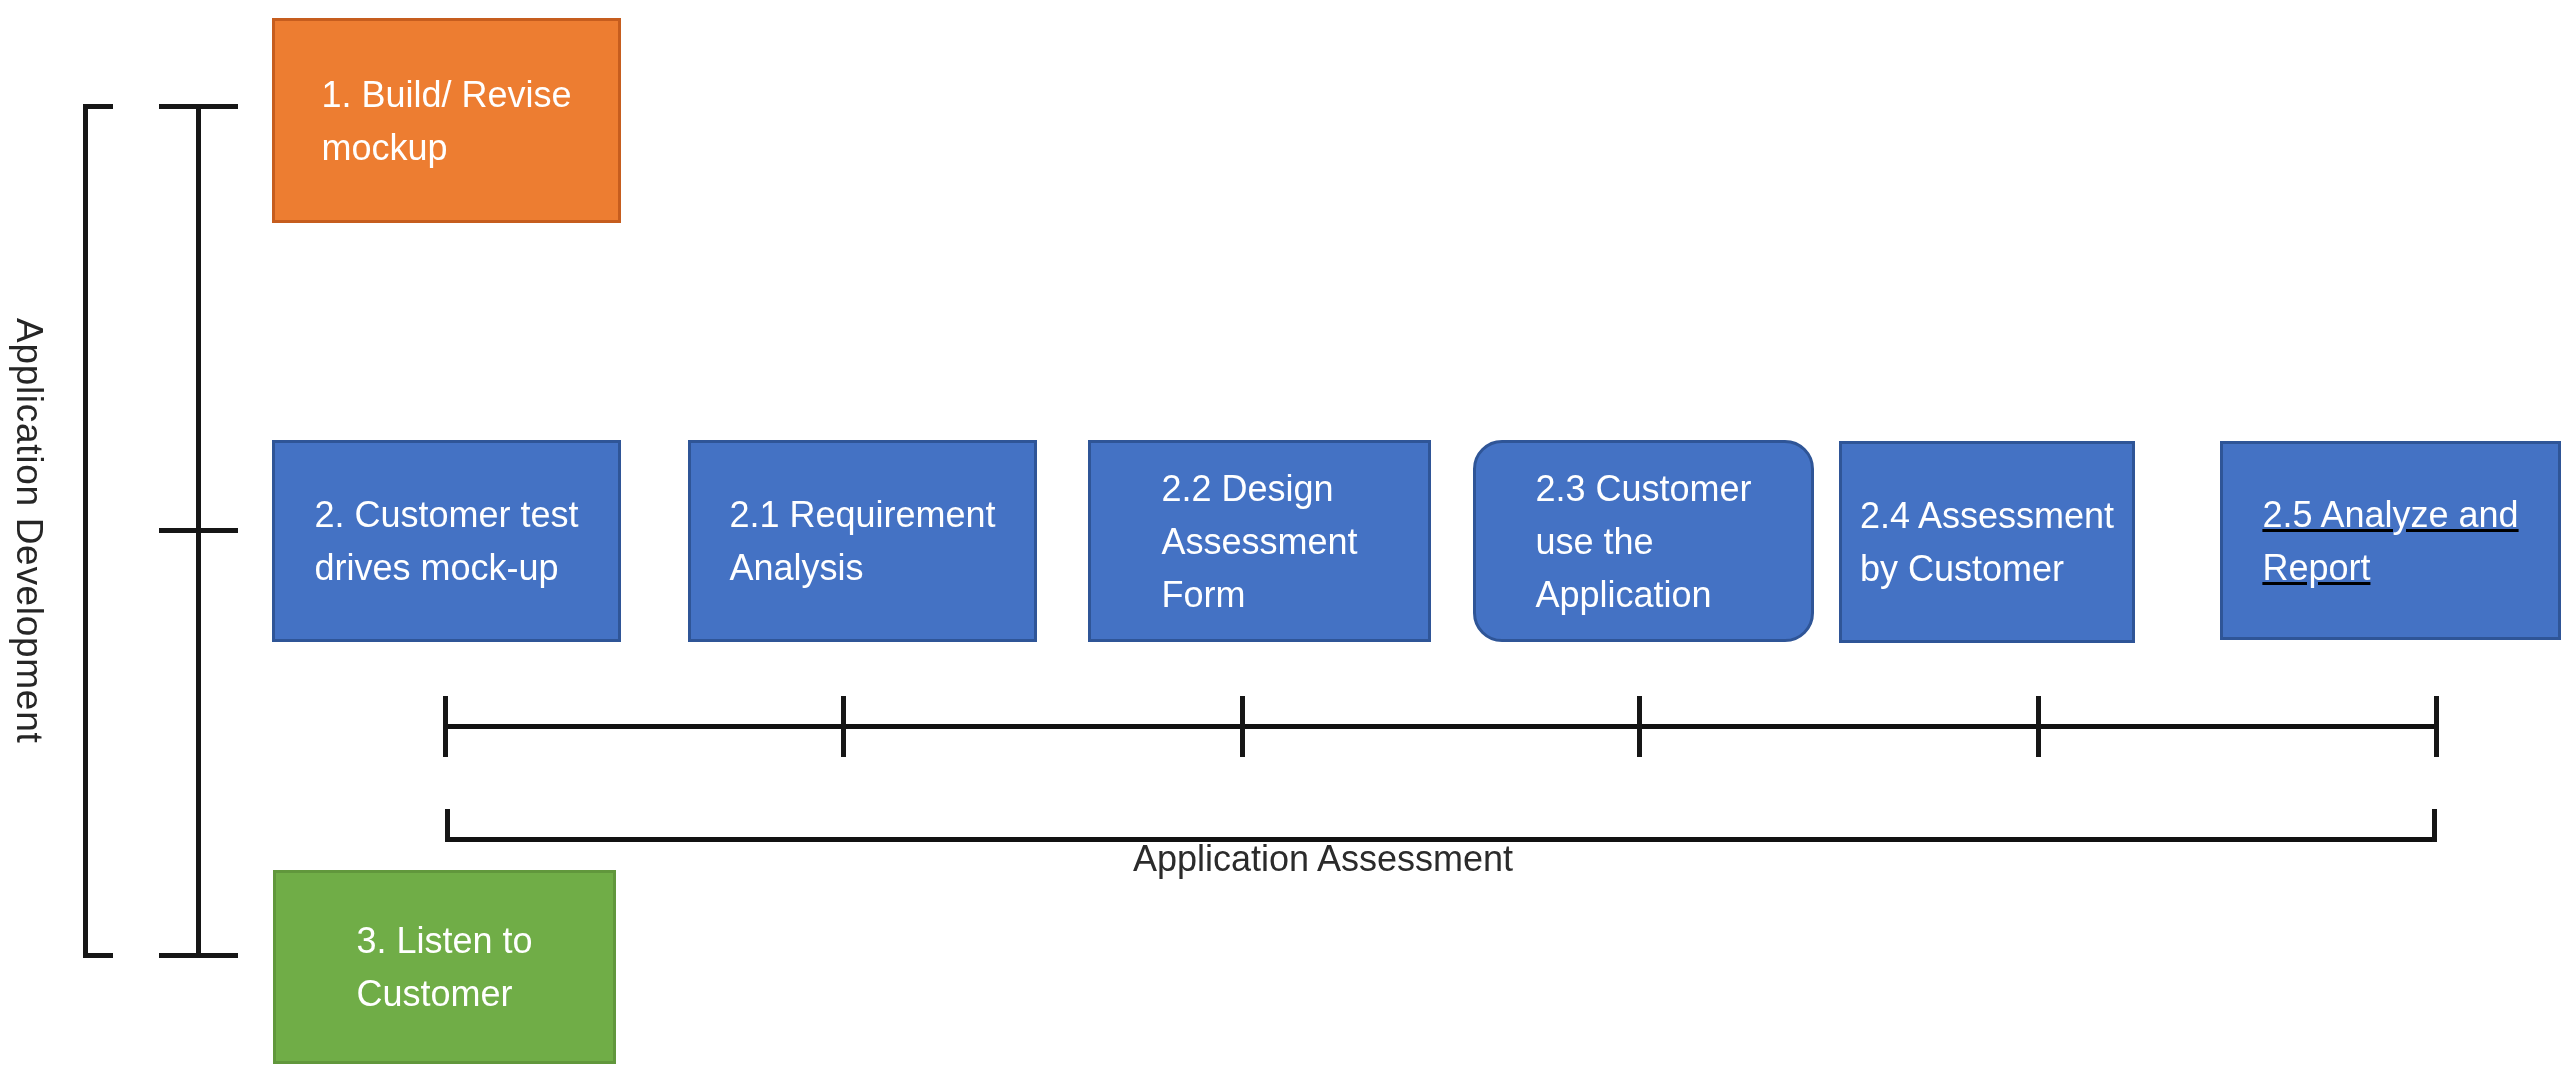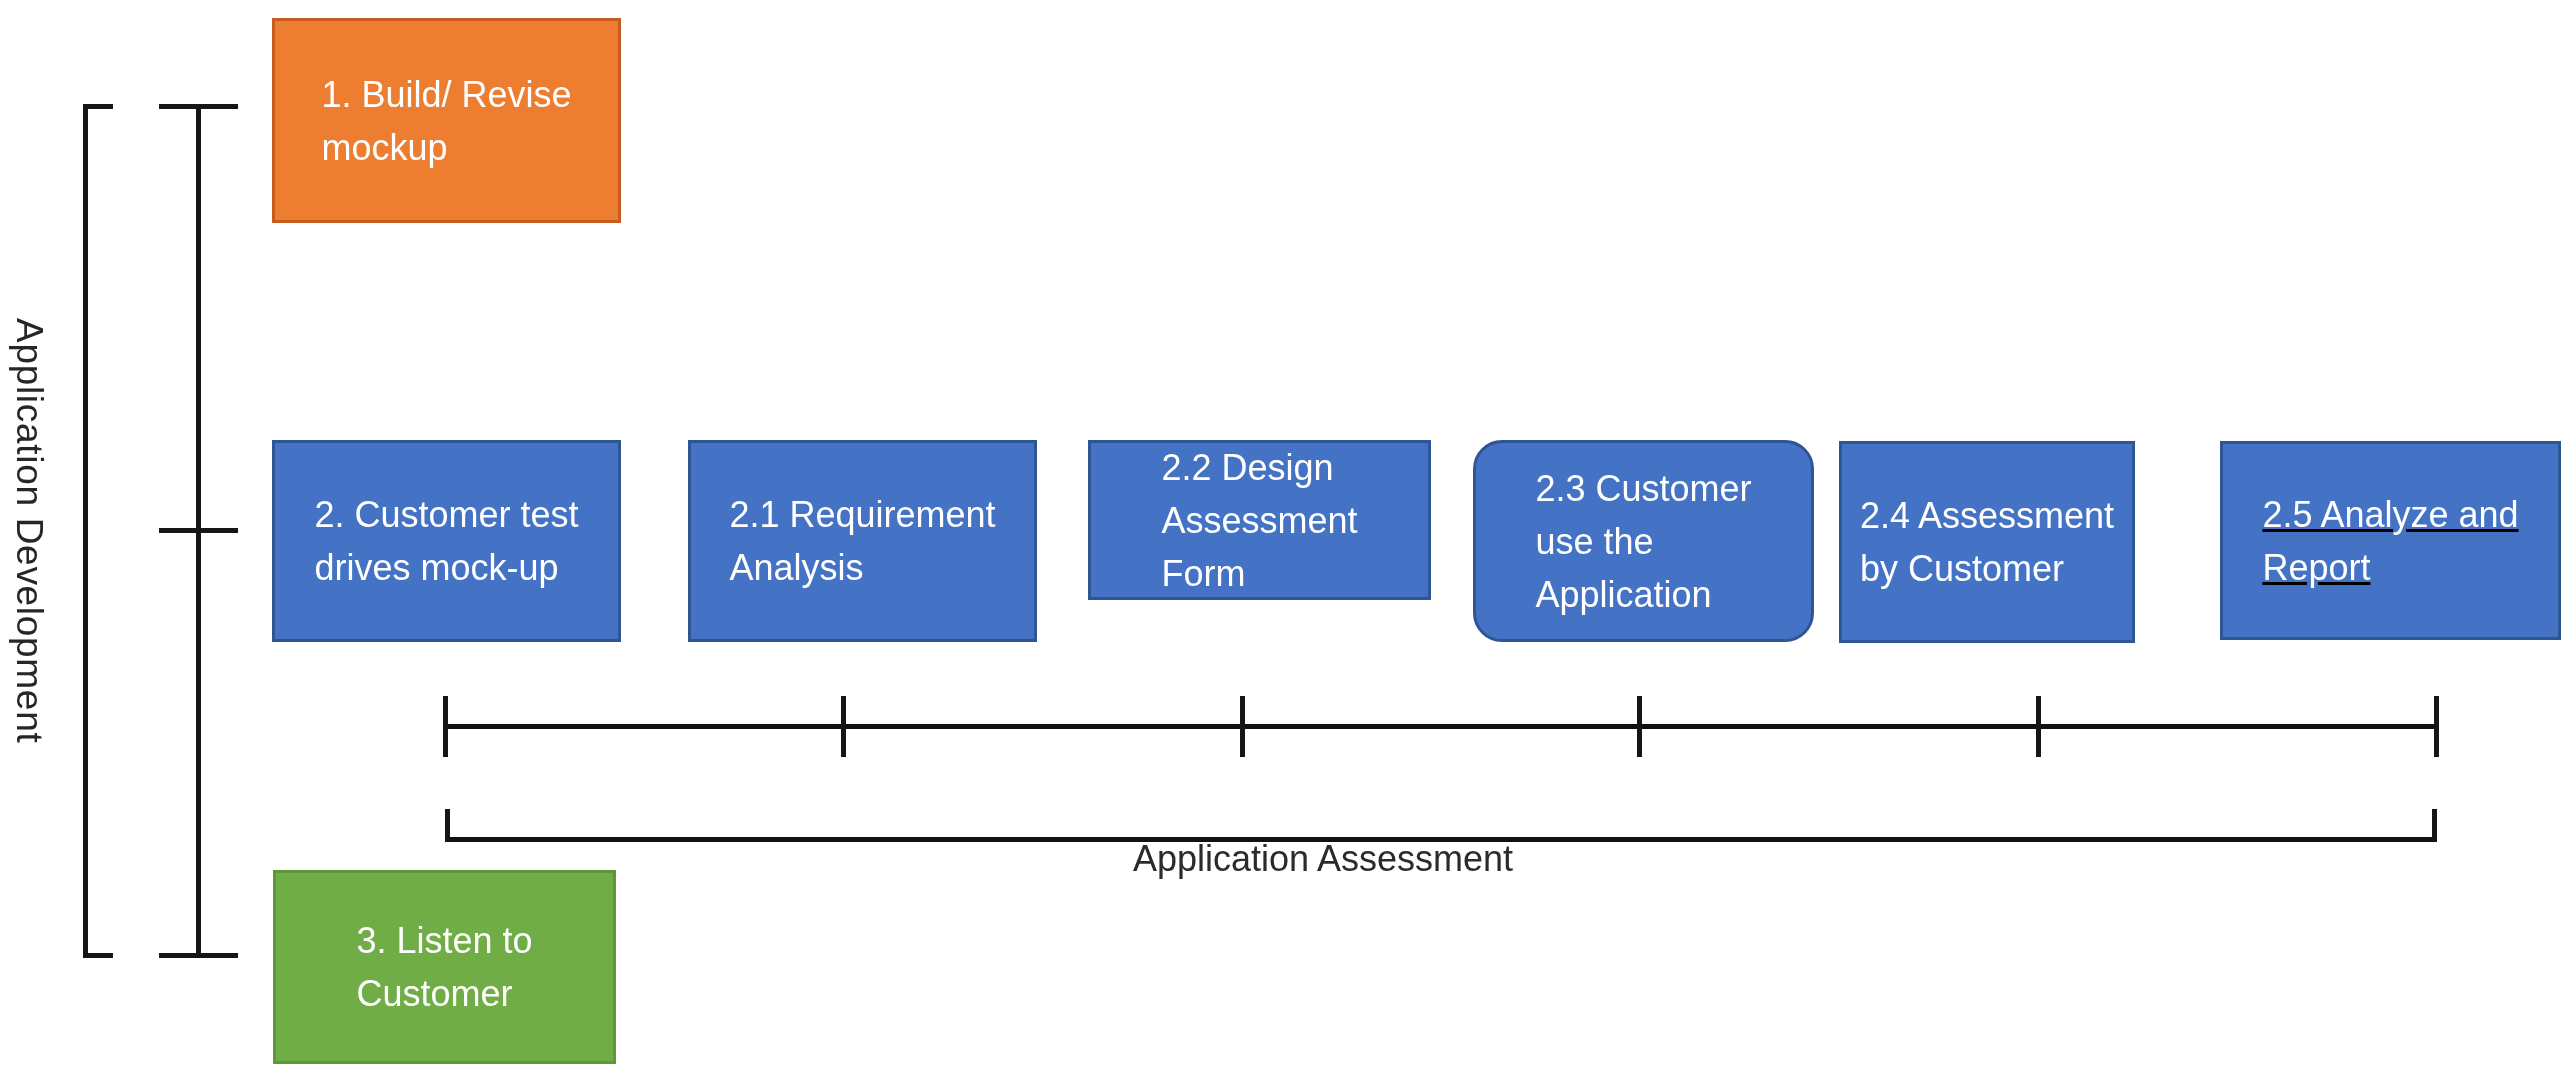--- a/index.html
+++ b/index.html
@@ -95,21 +95,21 @@
 
   <div class="pbox blue" style="left:272px; top:440px; width:349px; height:202px;">
     <span>2. Customer test
 drives mock-up</span>
   </div>
 
   <div class="pbox blue" style="left:688px; top:440px; width:349px; height:202px;">
     <span>2.1 Requirement
 Analysis</span>
   </div>
-  <div class="pbox blue" style="left:1088px; top:440px; width:343px; height:160px;">
+  <div class="pbox blue" style="left:1088px; top:440px; width:343px; height:202px;">
     <span>2.2 Design
 Assessment
 Form</span>
   </div>
   <div class="pbox blue" style="left:1473px; top:440px; width:341px; height:202px;border-radius:29px;">
     <span>2.3 Customer
 use the
 Application</span>
   </div>
   <div class="pbox blue" style="left:1839px; top:441px; width:296px; height:202px;">

